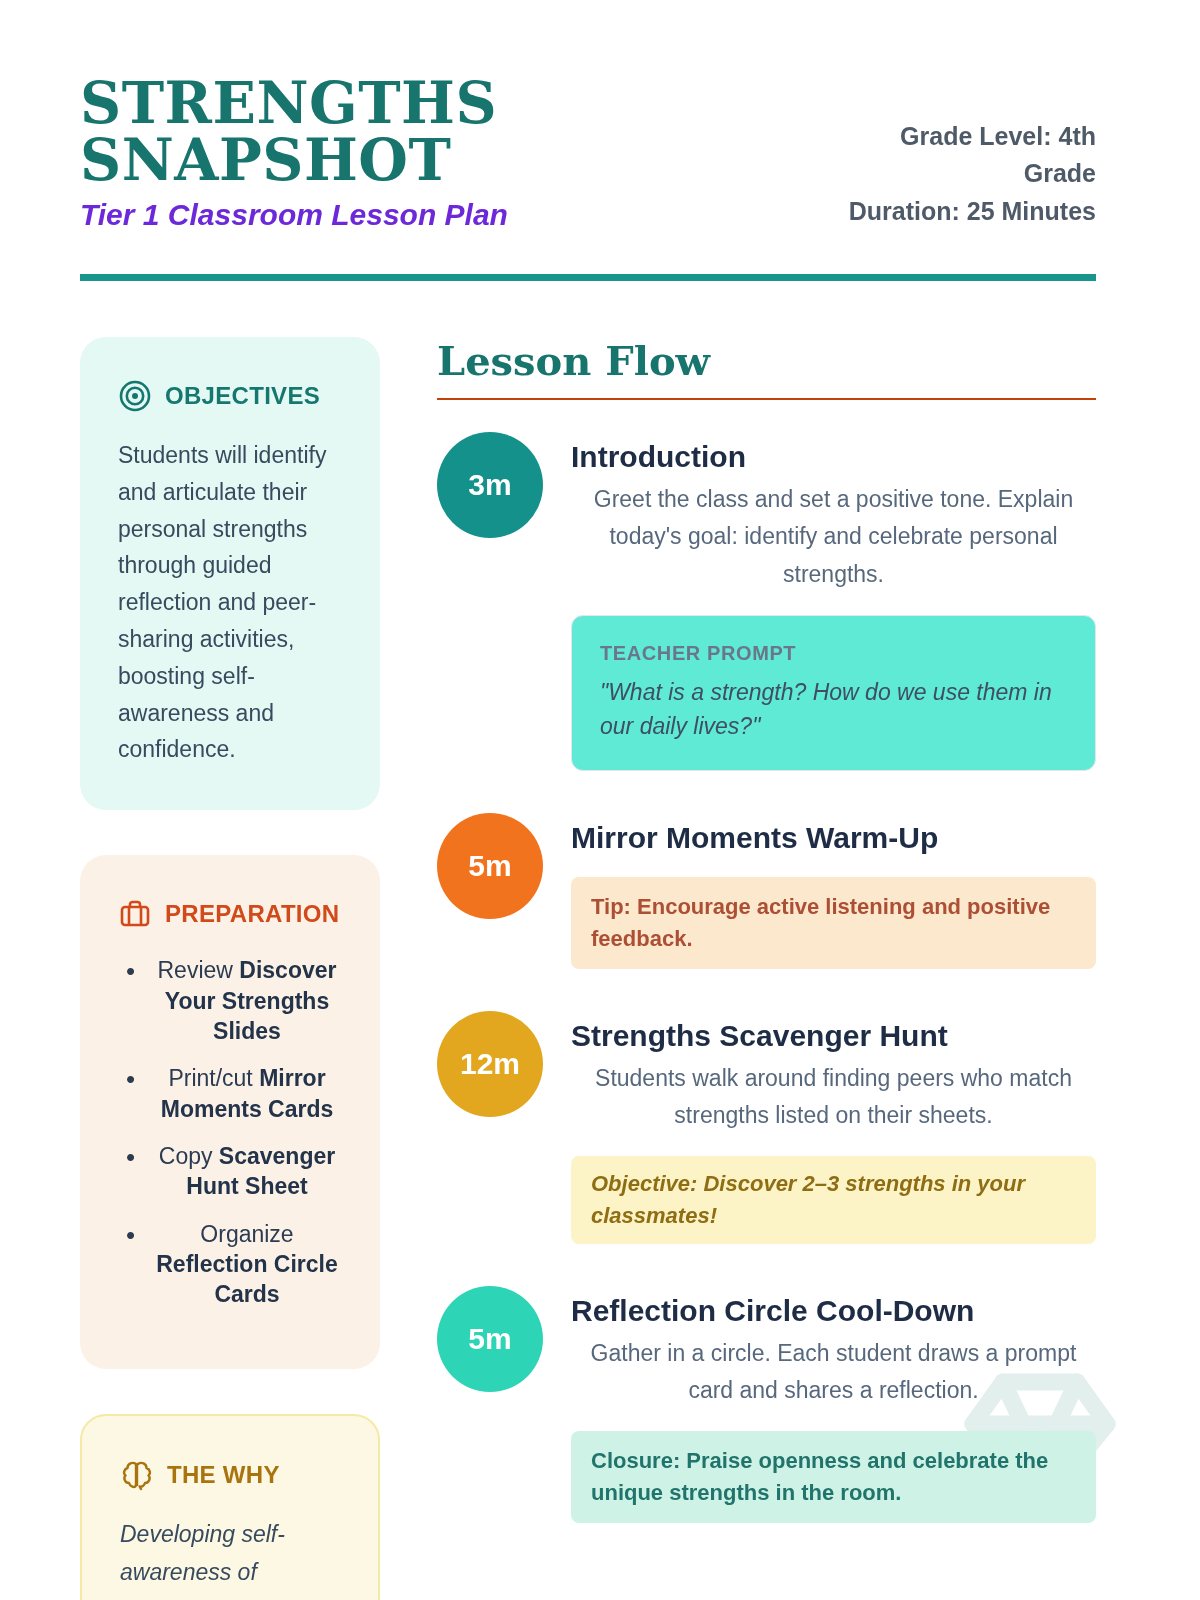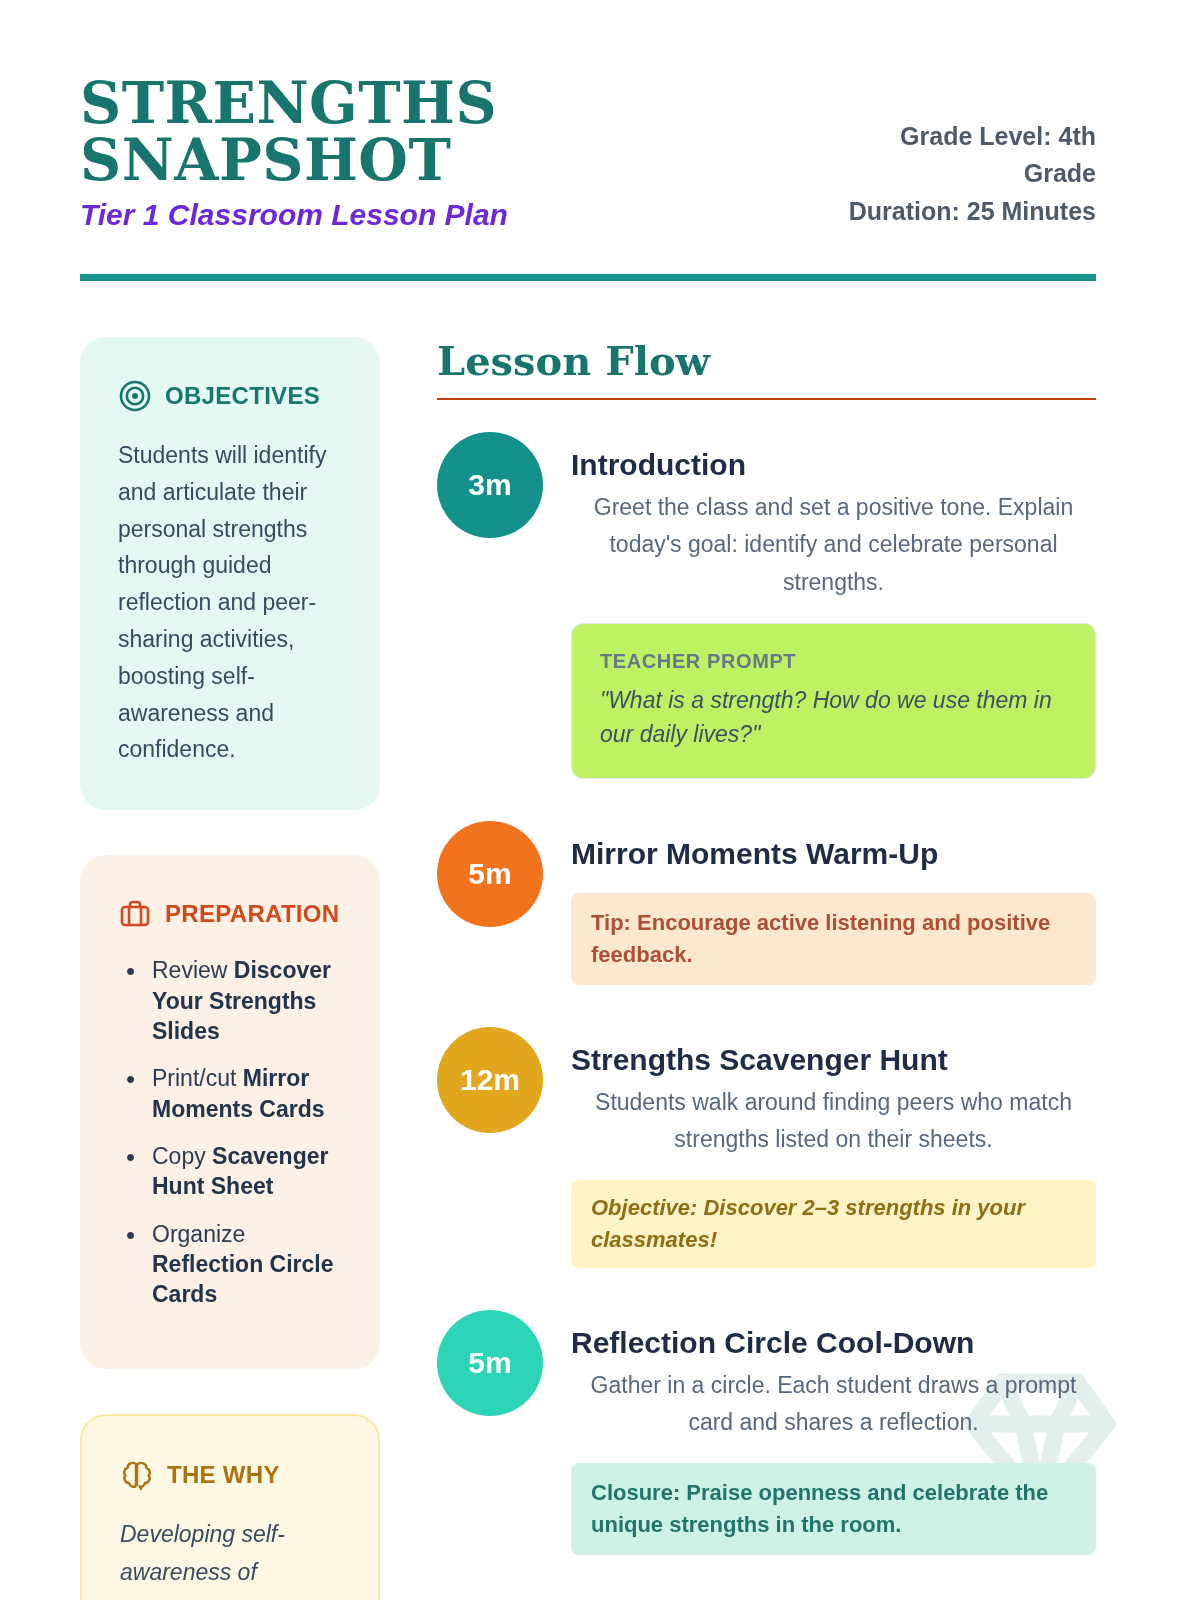--- a/index.html
+++ b/index.html
@@ -35,45 +35,45 @@
   .card-preparation { background: #FCF1E6; }
   .card-why { background: #FCF8E3; border: 2px solid #F6E9A6; height: 400px; }
   .card-head { display: flex; align-items: center; gap: 13px; }
   .card-head .ttl { font-size: 24px; font-weight: 700; letter-spacing: 0.3px; }
   .card-objectives .ttl { color: #15786F; }
   .card-preparation .ttl { color: #D14A1A; }
   .card-why .ttl { color: #A9730D; }
   .card-body { margin-top: 24px; font-size: 23px; line-height: 1.6; color: #374A5E; }
   .card-why .card-body { font-style: italic; line-height: 1.65; }
 
-  .prep-list { list-style: none; margin-top: 24px; }
+  .prep-list { list-style: none; margin-top: 24px; text-align: center; }
   .prep-list li {
     position: relative; padding-left: 34px; font-size: 23px; line-height: 1.32;
     color: #2A3B52; margin-bottom: 17px;
   }
   .prep-list li::before { content: "•"; position: absolute; left: 8px; top: -1px; font-size: 26px; color: #2A3B52; }
   .prep-list .b { font-weight: 700; color: #22334A; }
 
   
   .flow-heading {
     font-family: "DejaVu Serif", serif; font-size: 40px; font-weight: 700; color: #17756E;
     padding-bottom: 14px; border-bottom: 2px solid #c2410c; margin-bottom: 32px;
   }
   .flow-item { display: grid; grid-template-columns: 106px 1fr; column-gap: 28px; margin-bottom: 42px; }
   .time-badge {
     width: 106px; height: 106px; border-radius: 50%;
     display: flex; align-items: center; justify-content: center;
     color: #ffffff; font-size: 30px; font-weight: 700;
   }
-  .step-title { font-size: 30px; font-weight: 700; color: #1E2D45; margin-top: 16px; }
+  .step-title { font-size: 30px; font-weight: 700; color: #1E2D45; margin-top: 8px; }
   .step-desc { margin-top: 7px; font-size: 23px; line-height: 1.62; color: #57687D; text-align: center; }
 
   .callout { margin-top: 22px; border-radius: 8px; }
   .callout-prompt {
-    background: #bef264; border: 1.5px solid #E2E7EE; border-radius: 12px; padding: 26px 28px;
+    background: #5eead4; border: 1.5px solid #E2E7EE; border-radius: 12px; padding: 26px 28px;
   }
   .prompt-label { font-size: 20px; font-weight: 700; letter-spacing: 0.6px; color: #6A7689; }
   .prompt-quote { margin-top: 10px; font-size: 23px; font-style: italic; color: #3E4E63; line-height: 1.5; }
   .callout-tip { background: #FBE8CD; padding: 14px 20px; }
   .callout-tip .callout-text { font-size: 22px; font-weight: 700; color: #AC4F35; line-height: 1.45; max-width: 540px; }
   .callout-objective { background: #FCF4C7; padding: 12px 20px; }
   .callout-objective .callout-text { font-size: 22px; font-weight: 600; font-style: italic; color: #8F6D13; line-height: 1.45; }
   .callout-closure { background: #CFF2E7; padding: 14px 20px; }
   .callout-closure .callout-text { font-size: 22px; font-weight: 700; color: #20746B; line-height: 1.45; max-width: 540px; }
 

